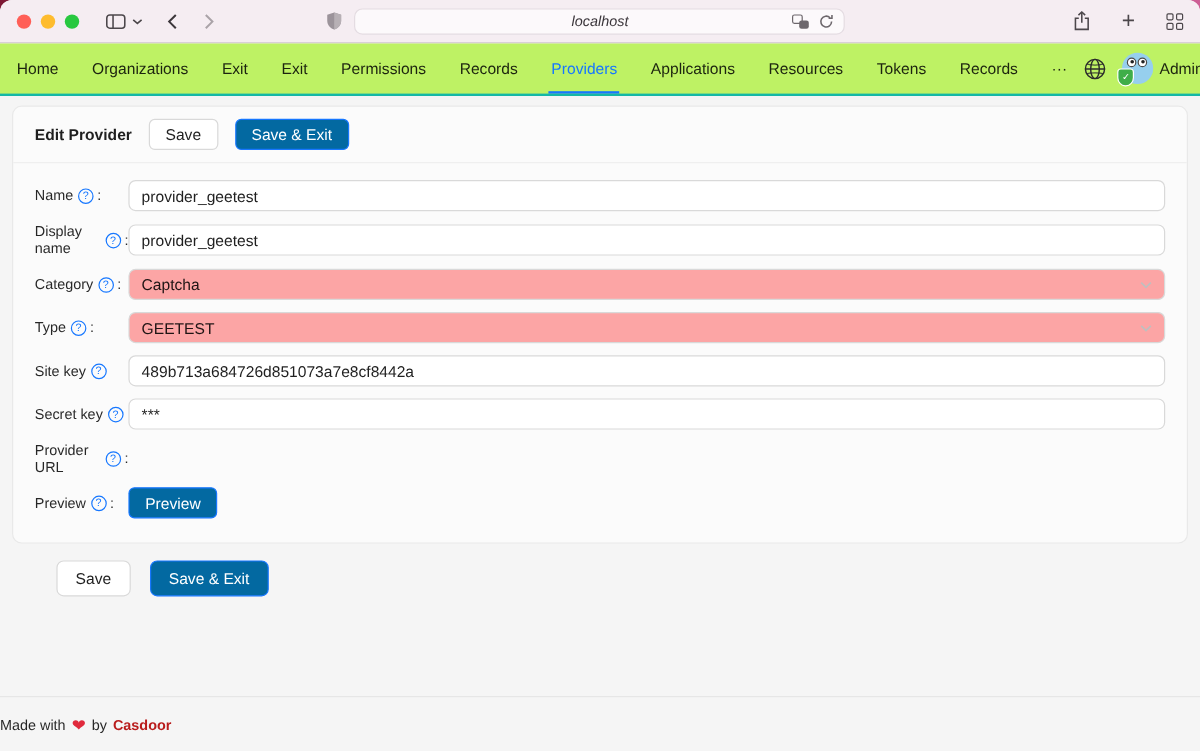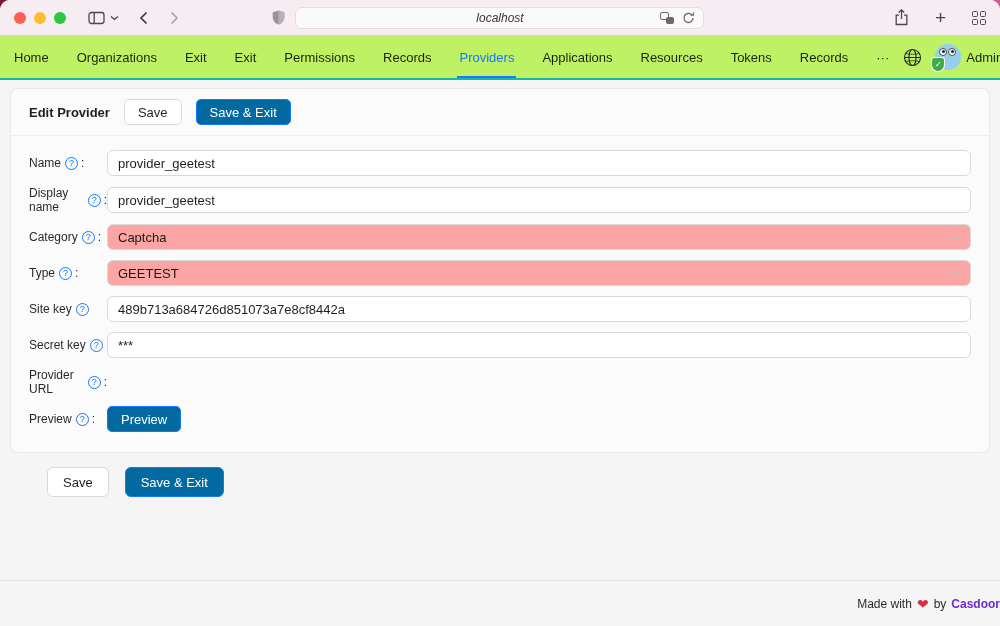--- a/index.html
+++ b/index.html
@@ -74,24 +74,24 @@
   .input { flex:1; height:26px; border:1px solid #d9d9d9; border-radius:6px; background:#fff;
     padding:0 10px; font-size:13px; color:rgba(0,0,0,0.88);
     font-family:"Liberation Sans", sans-serif; outline:none; }
   .boxctl { flex:1; height:26px; border:1px solid #d9d9d9; border-radius:6px; background:#fca5a5;
     padding:0 10px; font-size:13px; color:rgba(0,0,0,0.88); display:flex; align-items:center; gap:7px; }
   .boxctl .val { flex:1; overflow:hidden; white-space:nowrap; }
   .bottom-actions { padding:14px 0 0 37px; display:flex; gap:16px; }
 
   
   .footer { height:46px; flex:none; background:#f5f5f5; border-top:1px solid #e6e6e6;
-    display:flex; align-items:center; justify-content:flex-end; gap:5px; font-size:12px;
+    display:flex; align-items:center; justify-content:flex-start; gap:5px; font-size:12px;
     color:rgba(0,0,0,0.85); }
   .heart { color:#e02a3c; font-size:14px; }
-  .brand { font-weight:700; color:#6d28d9; text-decoration:none; cursor:pointer; }
+  .brand { font-weight:700; color:#b91c1c; text-decoration:none; cursor:pointer; }
   svg { display:block; }
 </style>
 </head>
 <body>
 
 <div class="window">
 
   <div class="chrome">
     <div class="lights">
       <span class="light" style="background:#ff5f57"></span>

